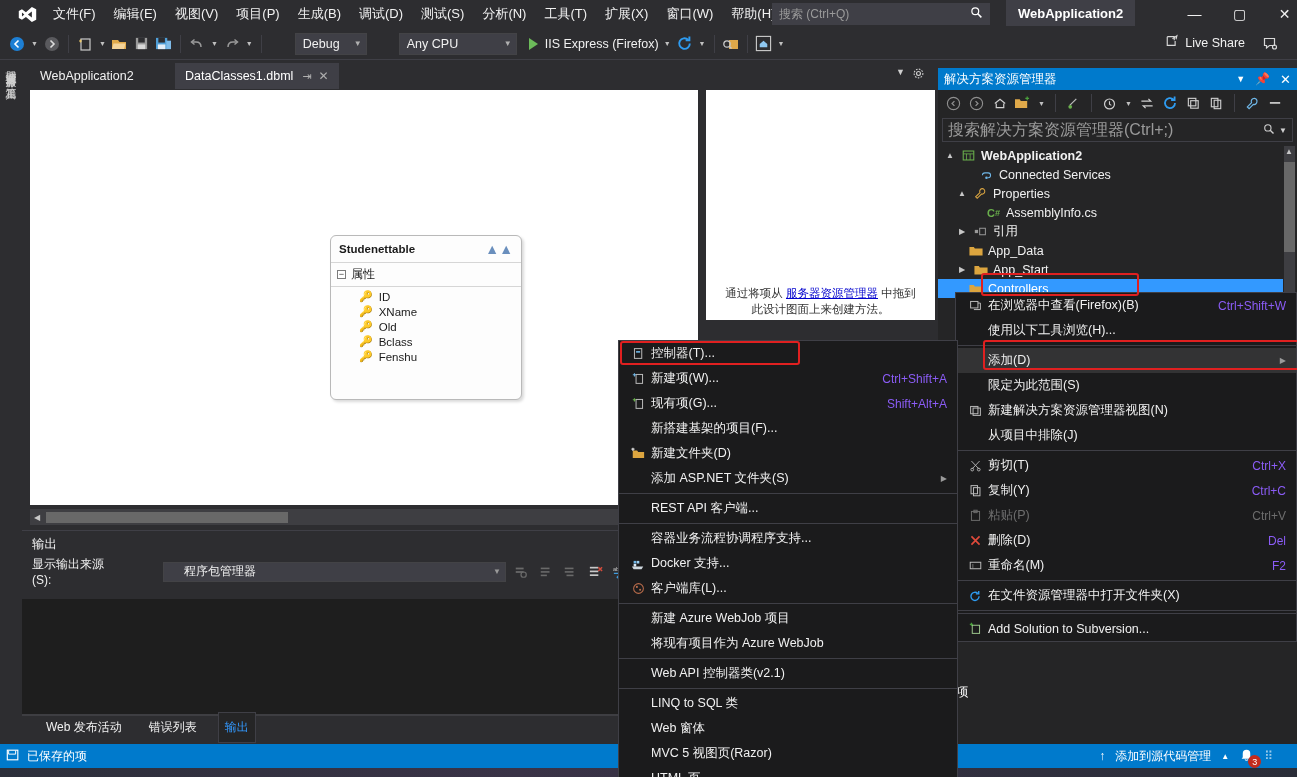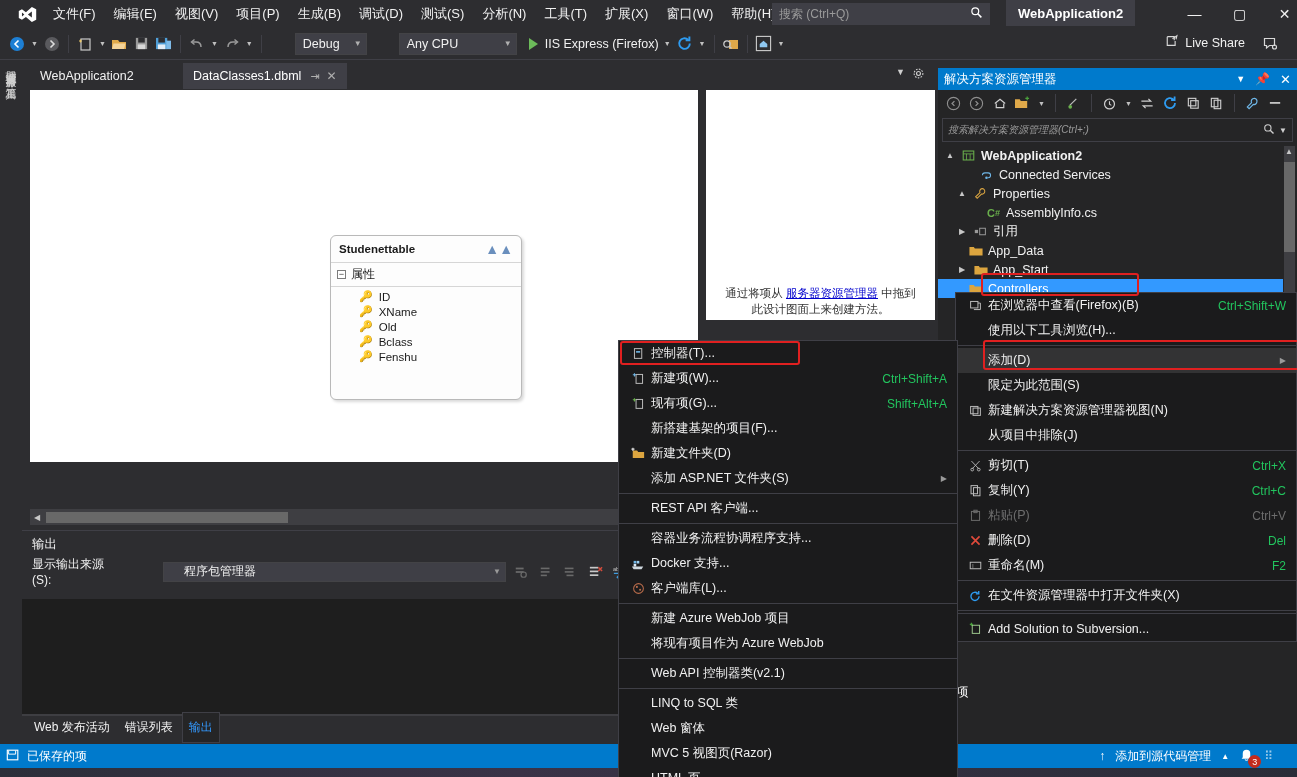--- a/index.html
+++ b/index.html
@@ -74,21 +74,21 @@
   }
   .dtab.inactive { background:#2d2d30; color:#f1f1f1;}
   .dtab.active { background:#3f3f46; color:#fff; }
   .dtab .pin { font-size:11px; color:#b0b0b0; margin-left:9px;}
   .dtab .x { font-size:12px; color:#b0b0b0; margin-left:7px;}
   .tabchev { position:absolute; right:30px; top:4px; font-size:9px; color:#cfcfcf;}
   .tabgear { position:absolute; right:10px; top:4px; font-size:12px; color:#cfcfcf;}
 
   
   .designer {
-    position:absolute; left:30px; top:90px; width:668px; height:372px; background:#fff;
+    position:absolute; left:30px; top:90px; width:668px; height:415px; background:#fff;
   }
   .designer2 {
     position:absolute; left:706px; top:90px; width:229px; height:230px; background:#fff;
   }
   .hint { position:absolute; left:0; top:195px; width:229px; text-align:center; font-size:11.5px; color:#333; line-height:16px;}
   .hint a { color:#0000cd; text-decoration:underline;}
 
   .entity {
     position:absolute; left:300px; top:145px; width:192px; height:165px;
     background:#fdfdfd; border:1px solid #b9b9b9; border-radius:6px;
@@ -112,54 +112,54 @@
   .outrow { display:flex; align-items:center; padding:0 6px 0 10px; gap:6px;}
   .outrow .lbl { font-size:12px; color:#f1f1f1;}
   .ocombo { width:366px; height:20px; background:#3f3f46; border:1px solid #434346; display:flex; align-items:center; padding:0 4px 0 20px; font-size:12px;margin-left:40px;}
   .ocombo .cv{flex:1;} .ocombo .ca{font-size:8px;color:#9a9a9a;}
   .oibtn { width:20px;height:20px; display:flex;align-items:center;justify-content:center;}
   .obody { position:absolute; left:0; top:68px; width:613px; height:115px; background:#1e1e1e;}
   .obar { position:absolute; left:0; top:183px; width:613px; height:14px; background:#3e3e42;}
   .obar .arr{ font-size:8px;color:#b0b0b0; padding-left:4px;}
 
   .bottabs { position:absolute; left:22px; top:716px; width:613px; height:22px; background:#2d2d30; display:flex; align-items:center; gap:3px; padding-left:6px;}
-  .btab { font-size:12px; color:#f1f1f1; padding:6px 6px;}
+  .btab { font-size:12px; color:#f1f1f1; padding:6px 6px;margin-left:12px;}
   .btab.active { color:#3399ff; border:1px solid #3f3f46; background:#252526;}
 
   .statusbar { position:absolute; left:0; top:744px; width:1297px; height:24px; background:#007acc; display:flex; align-items:center; color:#fff; font-size:12px; padding:0 6px;}
   .statusbar .sleft { display:flex; align-items:center; gap:7px;}
   .statusbar .sright { margin-left:auto; display:flex; align-items:center; gap:10px; padding-right:18px;}
   .badge { position:relative; display:inline-flex; align-items:center;}
   .badge .cnt { position:absolute; right:-7px; bottom:-3px; background:#c42b1c; color:#fff; font-size:9px; border-radius:50%; width:13px;height:13px; display:flex;align-items:center;justify-content:center;}
   .taskbar { position:absolute; left:0; top:768px; width:1297px; height:9px; background:linear-gradient(90deg,#2c2f3a,#3a3347 40%,#2a2d38);}
 
   
   .se { position:absolute; left:938px; top:68px; width:359px; height:676px; background:#252526;}
   .se-hdr { height:22px; background:#007acc; display:flex; align-items:center; padding:0 6px; font-size:12.5px; color:#fff;}
   .se-hdr .sp{margin-left:auto; display:flex; gap:10px; align-items:center;}
   .se-tb { height:26px; display:flex; align-items:center; gap:2px; padding:0 5px; background:#252526;}
   .se-tb .b { width:21px; height:22px; display:flex;align-items:center;justify-content:center;}
   .se-search { height:24px; margin:2px 4px; background:#252526; border:1px solid #3f3f46; display:flex;align-items:center; padding:0 5px;}
-  .se-search .ph{flex:1;font-size:10px;color:#9a9a9a;font-style:italic;}
+  .se-search .ph{flex:1;font-size:16px;color:#9a9a9a;}
   .tree { position:absolute; left:0; top:78px; width:345px; }
   .tnode { height:19px; display:flex; align-items:center; font-size:12.5px; color:#f1f1f1; padding-left:6px; gap:5px;}
   .tnode.sel { background:#3399ff; color:#fff;}
   .tw { width:12px; text-align:center; font-size:8px; color:#c8c8c8;}
   .tico { width:15px; display:flex;align-items:center;justify-content:center; font-size:11px;}
   .bold { font-weight:bold; }
   .se-vscroll { position:absolute; right:2px; top:78px; width:11px; height:196px; background:#3e3e42;}
   .se-vscroll .th{ position:absolute; top:16px; left:0; width:11px; height:90px; background:#686868;}
   .se-vscroll .up{ position:absolute; top:1px; left:1px; font-size:8px; color:#c8c8c8;}
 
   
   .cmenu { position:absolute; background:#1b1b1c; border:1px solid #3f3f46; color:#f1f1f1; font-size:12.5px; z-index:40;}
   .cmenu .row { height:25px; display:flex; align-items:center; padding:0 10px 0 6px; gap:0;}
   .cmenu .row .ic { width:26px; display:flex; align-items:center; justify-content:center; font-size:12px;}
   .cmenu .row .tx { flex:1; }
-  .cmenu .row .sc { color:#22c55e; font-size:12px; padding-left:20px;}
+  .cmenu .row .sc { color:#8b5cf6; font-size:12px; padding-left:20px;}
   .cmenu .row .sub { font-size:8px; color:#9a9a9a; padding-left:10px;}
   .cmenu .row.hl { background:#333334; }
   .cmenu .row.dis { color:#6d6d6d;}
   .cmenu .row.dis .sc { color:#6d6d6d;}
   .cmenu .sep { height:1px; background:#3f3f46; margin:2px 0;}
 
   #menu-right { left:955px; top:292px; width:342px; }
   #menu-left  { left:618px; top:340px; width:340px; }
 
   .redbox { position:absolute; border:2px solid #e02020; border-radius:3px; z-index:60; pointer-events:none;}
@@ -325,21 +325,21 @@
 
   <div class="vtabs">
     <div class="vtab">服务器资源管理器</div>
     <div class="vtab">工具箱</div>
   </div>
 
   <div class="doctabs">
     <div class="dtab inactive" style="left:8px;">
       <span>WebApplication2</span>
     </div>
-    <div class="dtab active" style="left:161px;">
+    <div class="dtab active" style="left:153px;">
       <span>DataClasses1.dbml</span>
       <span class="pin">⇥</span>
       <span class="x">✕</span>
     </div>
     <div class="tabchev">▼</div>
     <div class="tabgear">
       <svg width="13" height="13" viewBox="0 0 16 16">
           <circle cx="8" cy="8" r="2.4" fill="none" stroke="#cfcfcf" stroke-width="1.4"></circle>
           <circle cx="8" cy="8" r="5.4" fill="none" stroke="#cfcfcf" stroke-width="1.3" stroke-dasharray="2 1.6"></circle>
         </svg>

